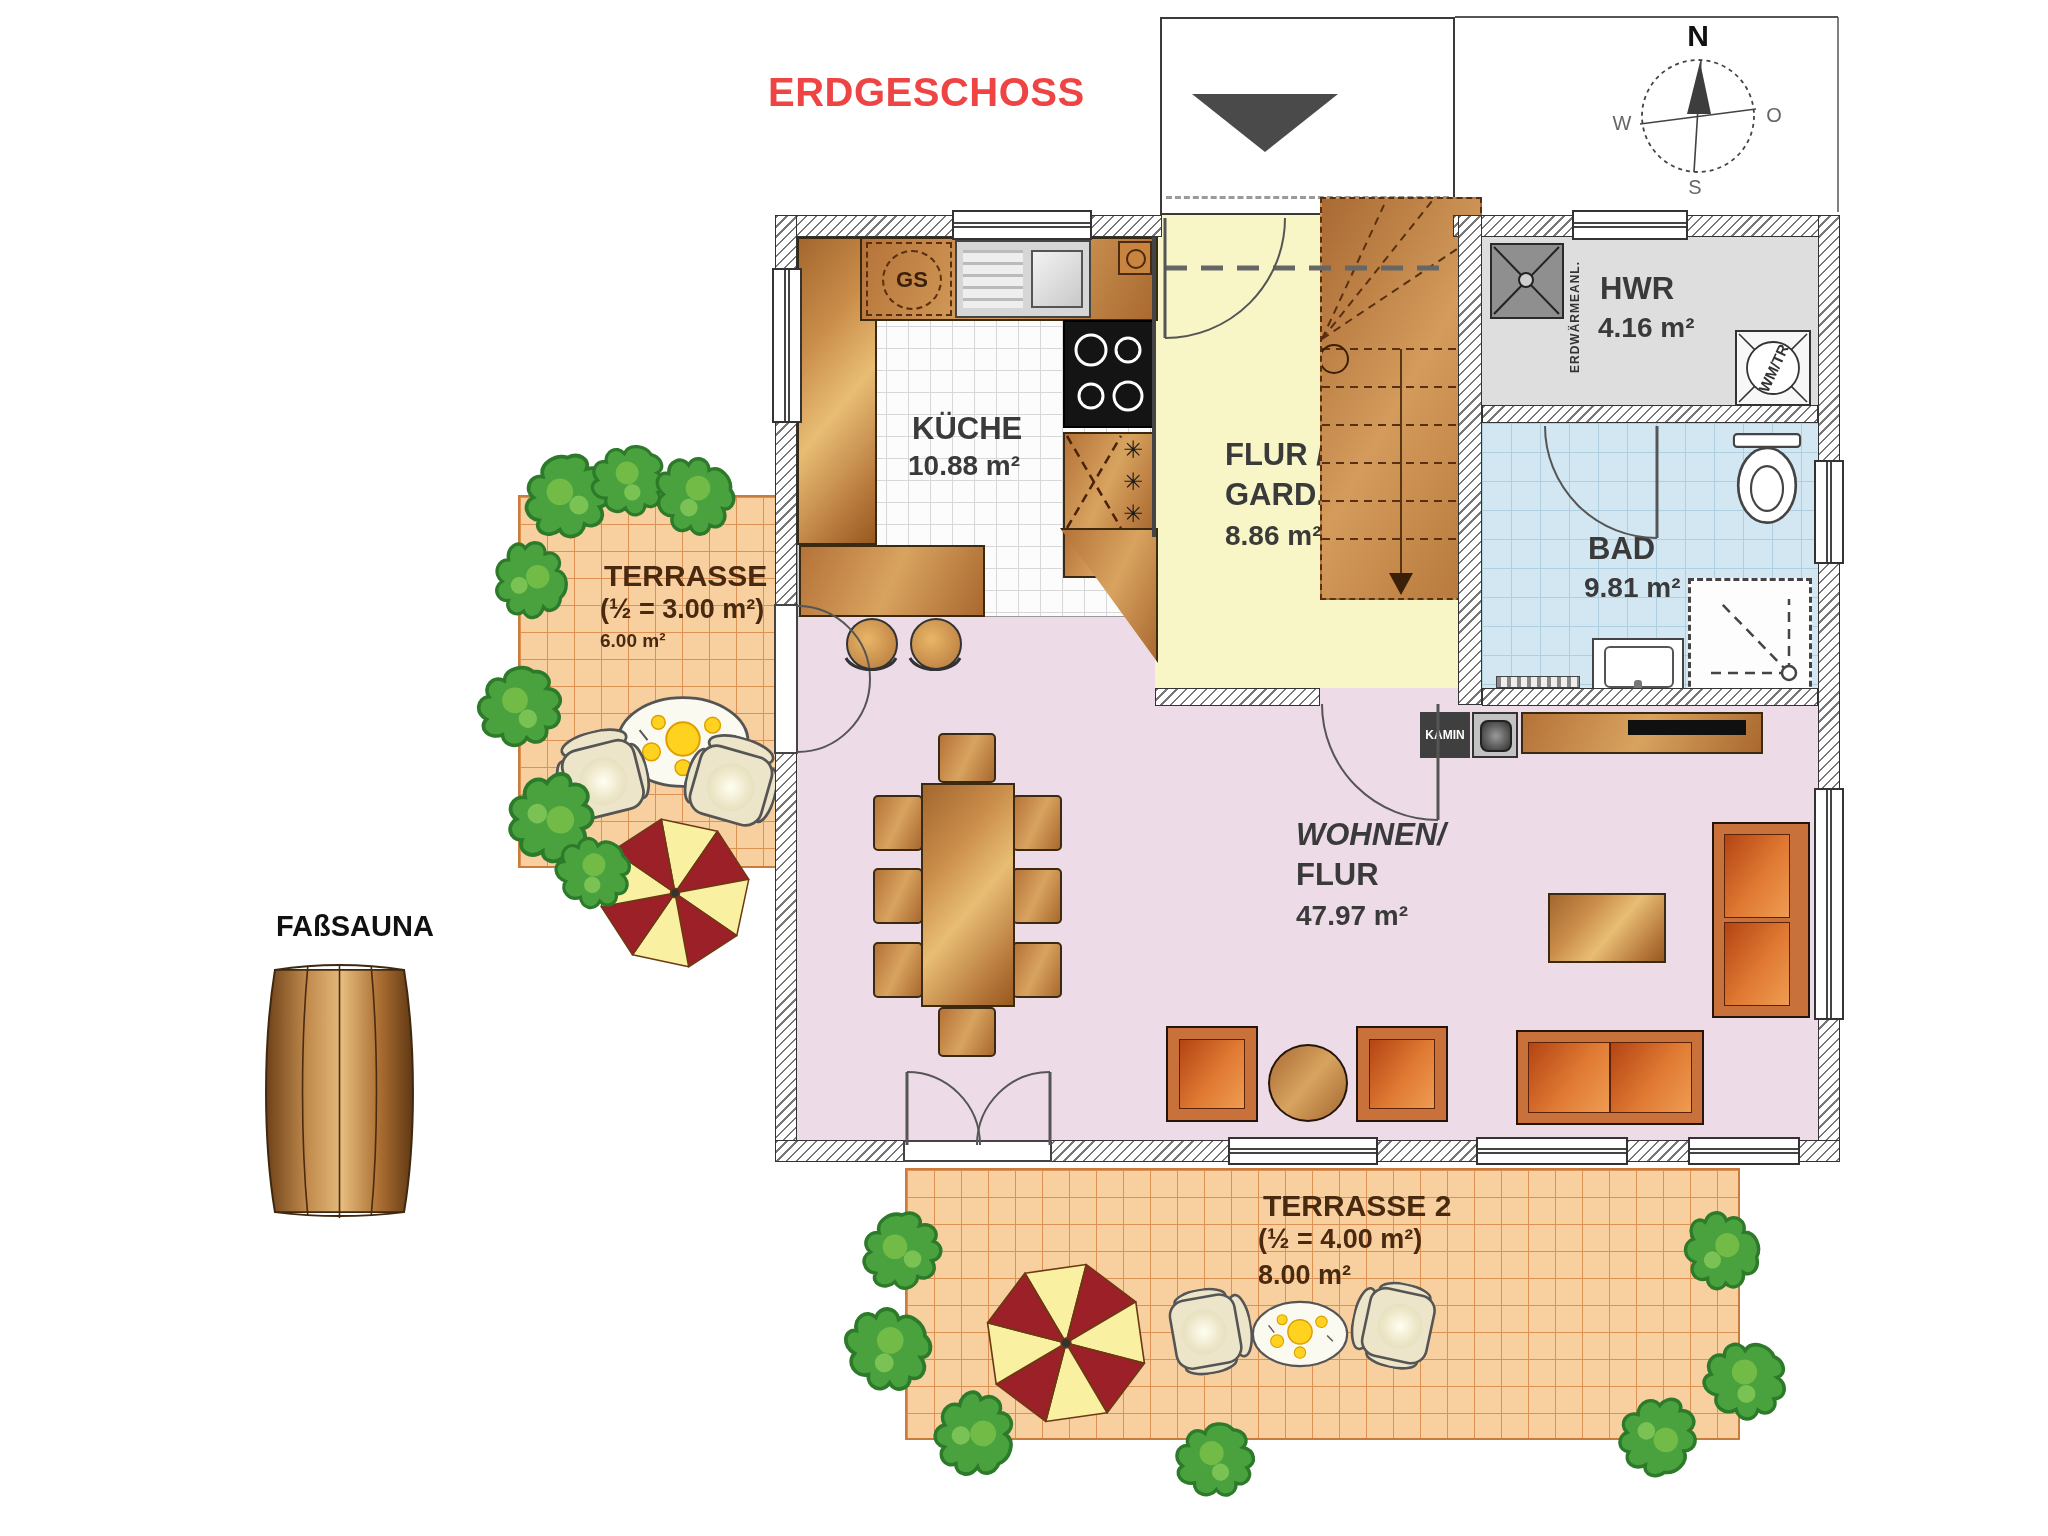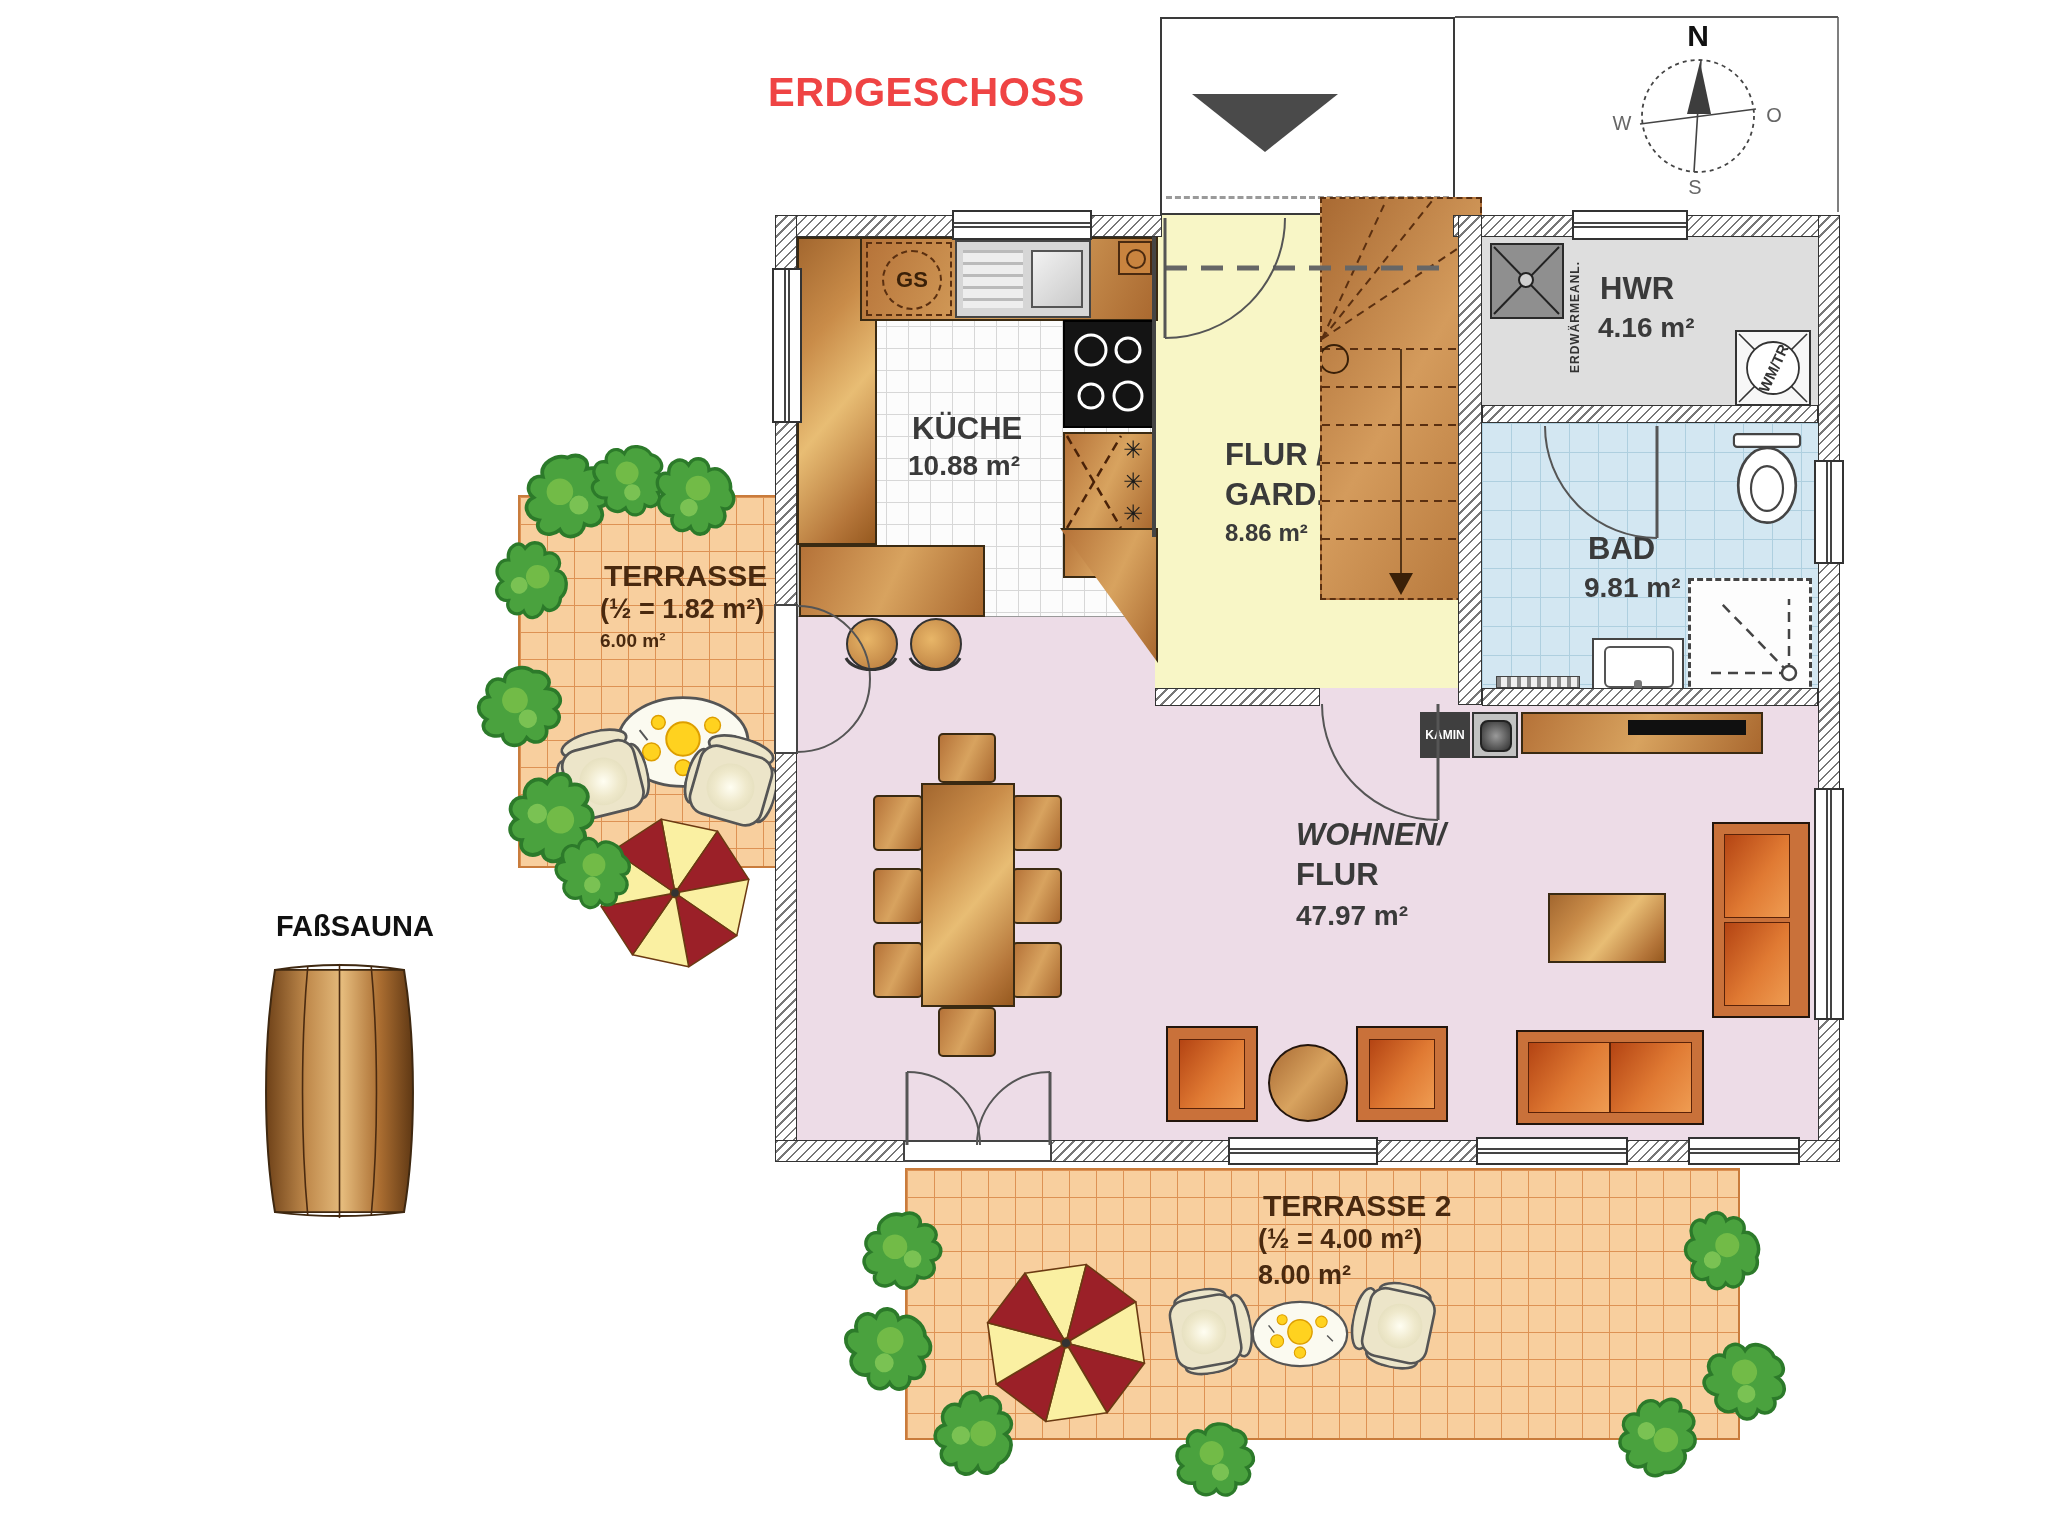--- a/index.html
+++ b/index.html
@@ -105,21 +105,21 @@
       <polygon points="102,46 113,98 89,98" fill="#3d3d3d"></polygon>
       <text x="100" y="30" text-anchor="middle" font-size="30" font-weight="bold" fill="#111" font-family="Liberation Sans, sans-serif">N</text>
       <text x="24" y="114" text-anchor="middle" font-size="20" fill="#666" font-family="Liberation Sans, sans-serif">W</text>
       <text x="176" y="106" text-anchor="middle" font-size="20" fill="#666" font-family="Liberation Sans, sans-serif">O</text>
       <text x="97" y="178" text-anchor="middle" font-size="20" fill="#666" font-family="Liberation Sans, sans-serif">S</text>
     </svg>
   </div>
 
   <div class="abs tiles-terrace" style="left:518px;top:495px;width:278px;height:373px;"></div>
   <div class="abs t-label" style="left:604px;top:558px;font-size:30px;">TERRASSE 1</div>
-  <div class="abs t-label" style="left:600px;top:594px;font-size:27px;">(½ = 1.82 m²)</div>
+  <div class="abs t-label" style="left:600px;top:594px;font-size:27px;">(½ = 3.00 m²)</div>
   <div class="abs t-label" style="left:600px;top:630px;font-size:19px;">6.00 m²</div>
   <svg class="abs" style="left:614px;top:692px;" width="138" height="100" viewBox="0 0 140 100">
       <use href="#tableOval"></use>
     </svg>
   <svg class="abs" style="left:556px;top:730px;transform:rotate(-14deg);" width="92" height="92" viewBox="0 0 100 100">
       <use href="#chairShape"></use>
     </svg>
   <svg class="abs" style="left:686px;top:736px;transform:rotate(16deg);" width="92" height="92" viewBox="0 0 100 100">
       <use href="#chairShape"></use>
     </svg>
@@ -243,21 +243,21 @@
   <div class="abs wood-plain" style="left:1063px;top:528px;width:92px;height:50px;border-top:none;"></div>
   <div class="abs wood-plain" style="left:1060px;top:528px;width:98px;height:135px;clip-path:polygon(0 0,100% 0,100% 100%);"></div>
   <div class="abs wood-plain" style="left:799px;top:545px;width:186px;height:72px;"></div>
   <div class="abs" style="left:846px;top:618px;width:48px;height:48px;border-radius:50%;border:2px solid #333;background:radial-gradient(circle at 40% 40%,#e8b668,#b5763a);"></div>
   <div class="abs" style="left:910px;top:618px;width:48px;height:48px;border-radius:50%;border:2px solid #333;background:radial-gradient(circle at 40% 40%,#e8b668,#b5763a);"></div>
   <div class="abs room-label" style="left:912px;top:412px;font-size:31px;">KÜCHE</div>
   <div class="abs room-label" style="left:908px;top:450px;font-size:28px;">10.88 m²</div>
 
   <div class="abs room-label" style="left:1225px;top:438px;font-size:31px;">FLUR /</div>
   <div class="abs room-label" style="left:1225px;top:478px;font-size:31px;">GARD.</div>
-  <div class="abs room-label" style="left:1225px;top:520px;font-size:24px;">8.86 m²</div>
+  <div class="abs room-label" style="left:1225px;top:520px;font-size:28px;">8.86 m²</div>
   <div class="abs" style="left:1320px;top:197px;width:162px;height:403px;background:linear-gradient(120deg,#a96a33,#d49b5c,#b5763a);border:2px dashed #5a2f10;box-sizing:border-box;">
     <svg width="158" height="399" viewBox="0 0 158 399">
       <line x1="0" y1="140" x2="62" y2="6" stroke="#5a2f10" stroke-width="2" stroke-dasharray="8 6"></line>
       <line x1="0" y1="140" x2="110" y2="2" stroke="#5a2f10" stroke-width="2" stroke-dasharray="8 6"></line>
       <line x1="0" y1="140" x2="156" y2="36" stroke="#5a2f10" stroke-width="2" stroke-dasharray="8 6"></line>
       <line x1="0" y1="150" x2="158" y2="150" stroke="#5a2f10" stroke-width="2" stroke-dasharray="8 6"></line>
       <line x1="0" y1="188" x2="158" y2="188" stroke="#5a2f10" stroke-width="2" stroke-dasharray="8 6"></line>
       <line x1="0" y1="226" x2="158" y2="226" stroke="#5a2f10" stroke-width="2" stroke-dasharray="8 6"></line>
       <line x1="0" y1="264" x2="158" y2="264" stroke="#5a2f10" stroke-width="2" stroke-dasharray="8 6"></line>
       <line x1="0" y1="302" x2="158" y2="302" stroke="#5a2f10" stroke-width="2" stroke-dasharray="8 6"></line>

